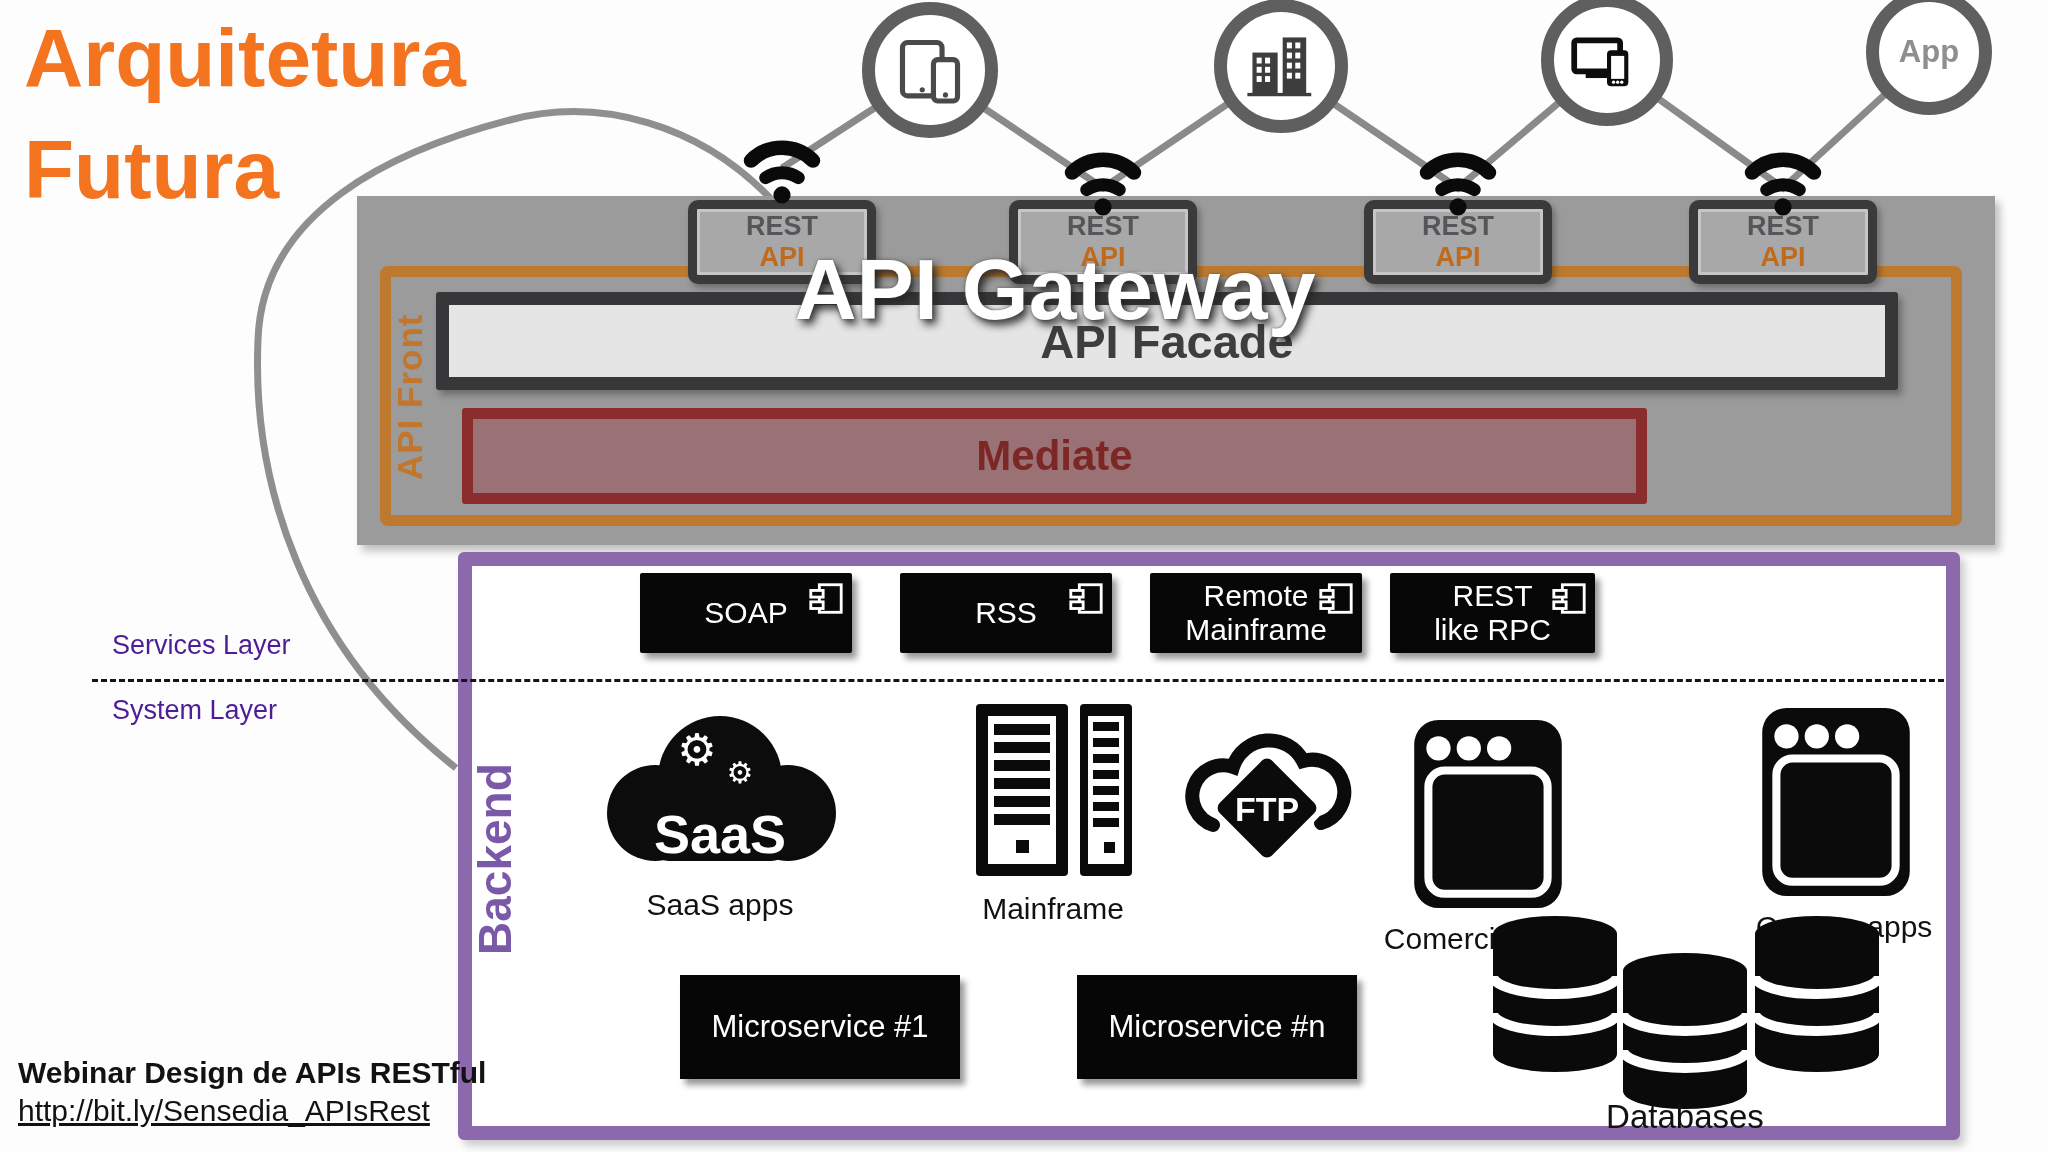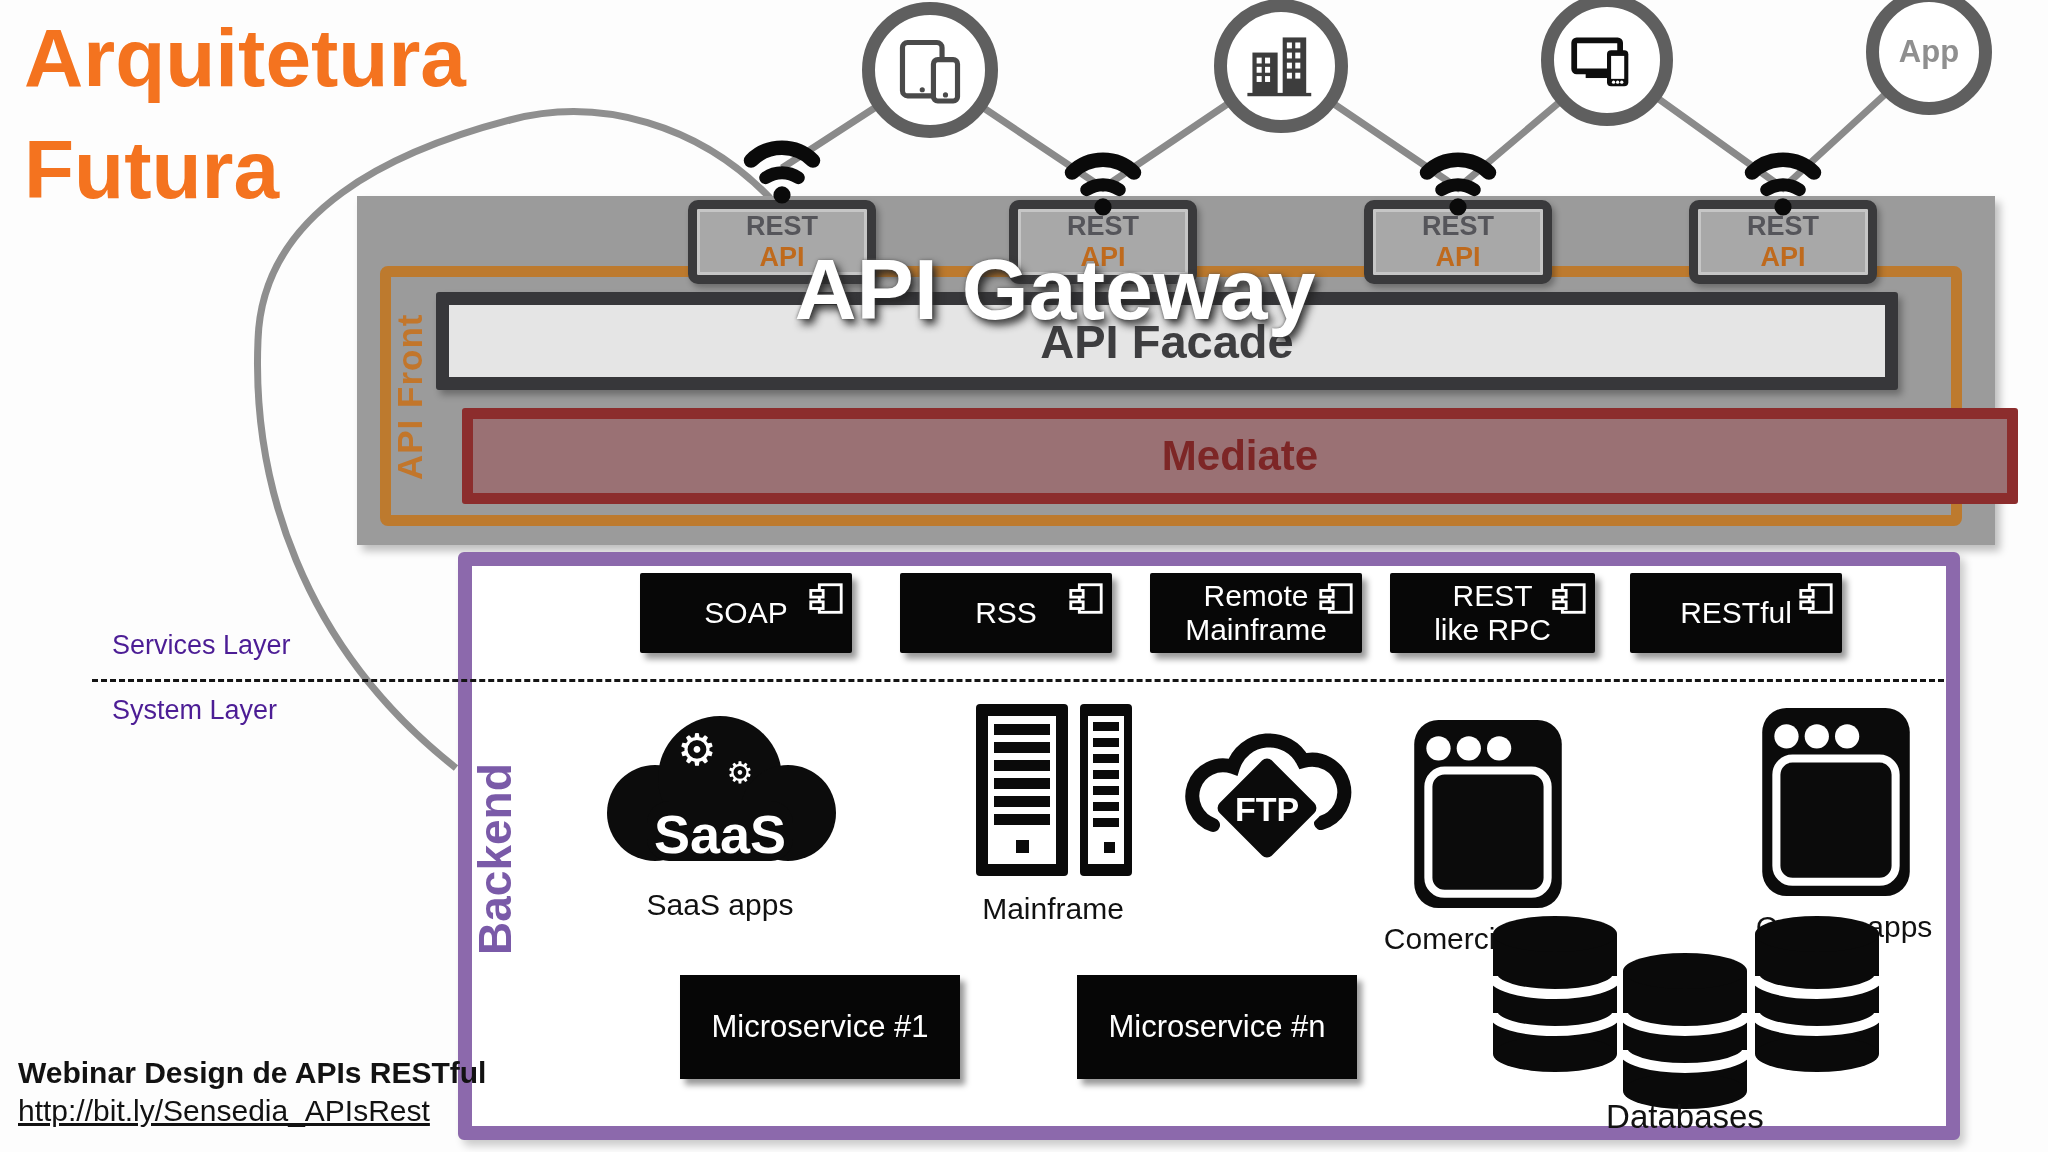--- a/index.html
+++ b/index.html
@@ -20,21 +20,21 @@
             box-sizing:border-box;box-shadow:inset 0 0 0 3px #c6c6c6, 3px 4px 6px rgba(0,0,0,.3);
             display:flex;flex-direction:column;align-items:center;justify-content:center;line-height:31px;}
   .rest-line1{font-size:27px;font-weight:bold;color:#55555a;}
   .rest-line2{font-size:27px;font-weight:bold;color:#bf6a1d;}
   .vtext{writing-mode:vertical-rl;transform:rotate(180deg);display:flex;align-items:center;justify-content:center;}
   .api-front{left:384px;top:272px;width:52px;height:250px;font-size:35px;font-weight:bold;color:#c2762b;letter-spacing:1px;}
   .facade-box{left:436px;top:292px;width:1462px;height:98px;background:#e5e5e5;border:13px solid #37373a;border-radius:3px;
               box-sizing:border-box;display:flex;align-items:center;justify-content:center;
               box-shadow:4px 5px 7px rgba(0,0,0,.3);}
   .facade-label{font-size:47px;font-weight:bold;color:#3e3e40;}
-  .mediate-box{left:462px;top:408px;width:1556px;height:96px;background:#9a7174;border:11px solid #8c2d2d;border-radius:3px;
+  .mediate-box{left:462px;top:408px;width:1185px;height:96px;background:#9a7174;border:11px solid #8c2d2d;border-radius:3px;
                box-sizing:border-box;display:flex;align-items:center;justify-content:center;}
   .mediate-label{font-size:42px;font-weight:bold;color:#7d2626;}
   .gateway-overlay{left:620px;top:240px;width:870px;text-align:center;font-size:86px;font-weight:bold;color:#ffffff;
                    text-shadow:4px 5px 9px rgba(35,35,35,.95), 0 0 3px #666;z-index:40;}
   
   .purple-box{left:458px;top:552px;width:1502px;height:588px;border:14px solid #8c69ac;border-radius:6px;
               background:#ffffff;box-sizing:border-box;box-shadow:5px 6px 8px rgba(0,0,0,.2);}
   .backend-label{left:466px;top:748px;width:58px;height:222px;font-size:46px;font-weight:bold;color:#7a5aa8;}
   .svc-box{top:573px;height:80px;background:#070707;border-radius:2px;box-shadow:5px 6px 6px rgba(0,0,0,.4);
            display:flex;flex-direction:column;align-items:center;justify-content:center;z-index:5;}
@@ -195,29 +195,20 @@
   </div>
   <div class="abs svc-box" style="left:1390px;width:205px;">
     <span class="svc-line1">REST</span>
     <span class="svc-line2">like RPC</span>
     <svg class="svc-icon" width="38" height="38" viewBox="0 0 40 40">
       <rect x="13" y="5" width="23" height="29" fill="none" stroke="#fff" stroke-width="3"></rect>
       <rect x="4" y="11" width="13" height="7" fill="#070707" stroke="#fff" stroke-width="3"></rect>
       <rect x="4" y="23" width="13" height="7" fill="#070707" stroke="#fff" stroke-width="3"></rect>
     </svg>
   </div>
-  <div class="abs svc-box" style="left:1630px;width:212px;">
-    <span class="svc-line1">RESTful</span>
-
-    <svg class="svc-icon" width="38" height="38" viewBox="0 0 40 40">
-      <rect x="13" y="5" width="23" height="29" fill="none" stroke="#fff" stroke-width="3"></rect>
-      <rect x="4" y="11" width="13" height="7" fill="#070707" stroke="#fff" stroke-width="3"></rect>
-      <rect x="4" y="23" width="13" height="7" fill="#070707" stroke="#fff" stroke-width="3"></rect>
-    </svg>
-  </div>
 
   <svg class="abs" style="left:585px;top:703px;" width="270" height="180" viewBox="0 0 270 180">
     <circle cx="70" cy="110" r="48" fill="#0c0c0c"></circle>
     <circle cx="135" cy="75" r="62" fill="#0c0c0c"></circle>
     <circle cx="203" cy="110" r="48" fill="#0c0c0c"></circle>
     <rect x="62" y="98" width="146" height="60" rx="22" fill="#0c0c0c"></rect>
     <text x="112" y="62" font-size="44" fill="#ffffff" text-anchor="middle">⚙</text>
     <text x="155" y="80" font-size="30" fill="#ffffff" text-anchor="middle">⚙</text>
     <text x="135" y="150" font-size="54" font-weight="bold" fill="#ffffff" text-anchor="middle">SaaS</text>
   </svg>

